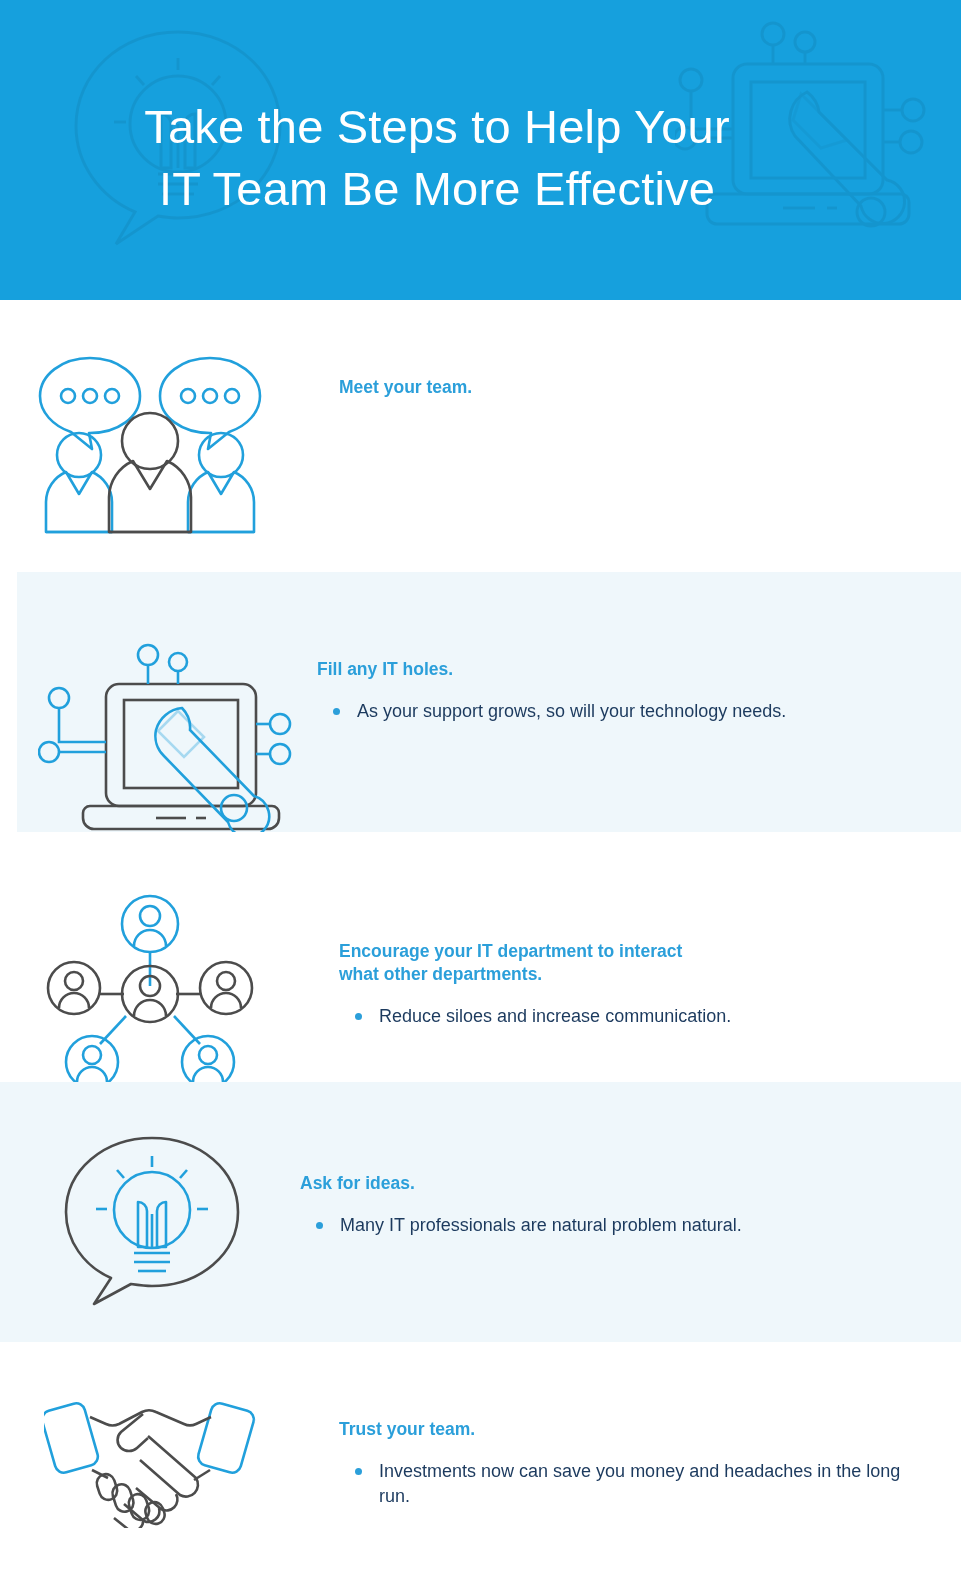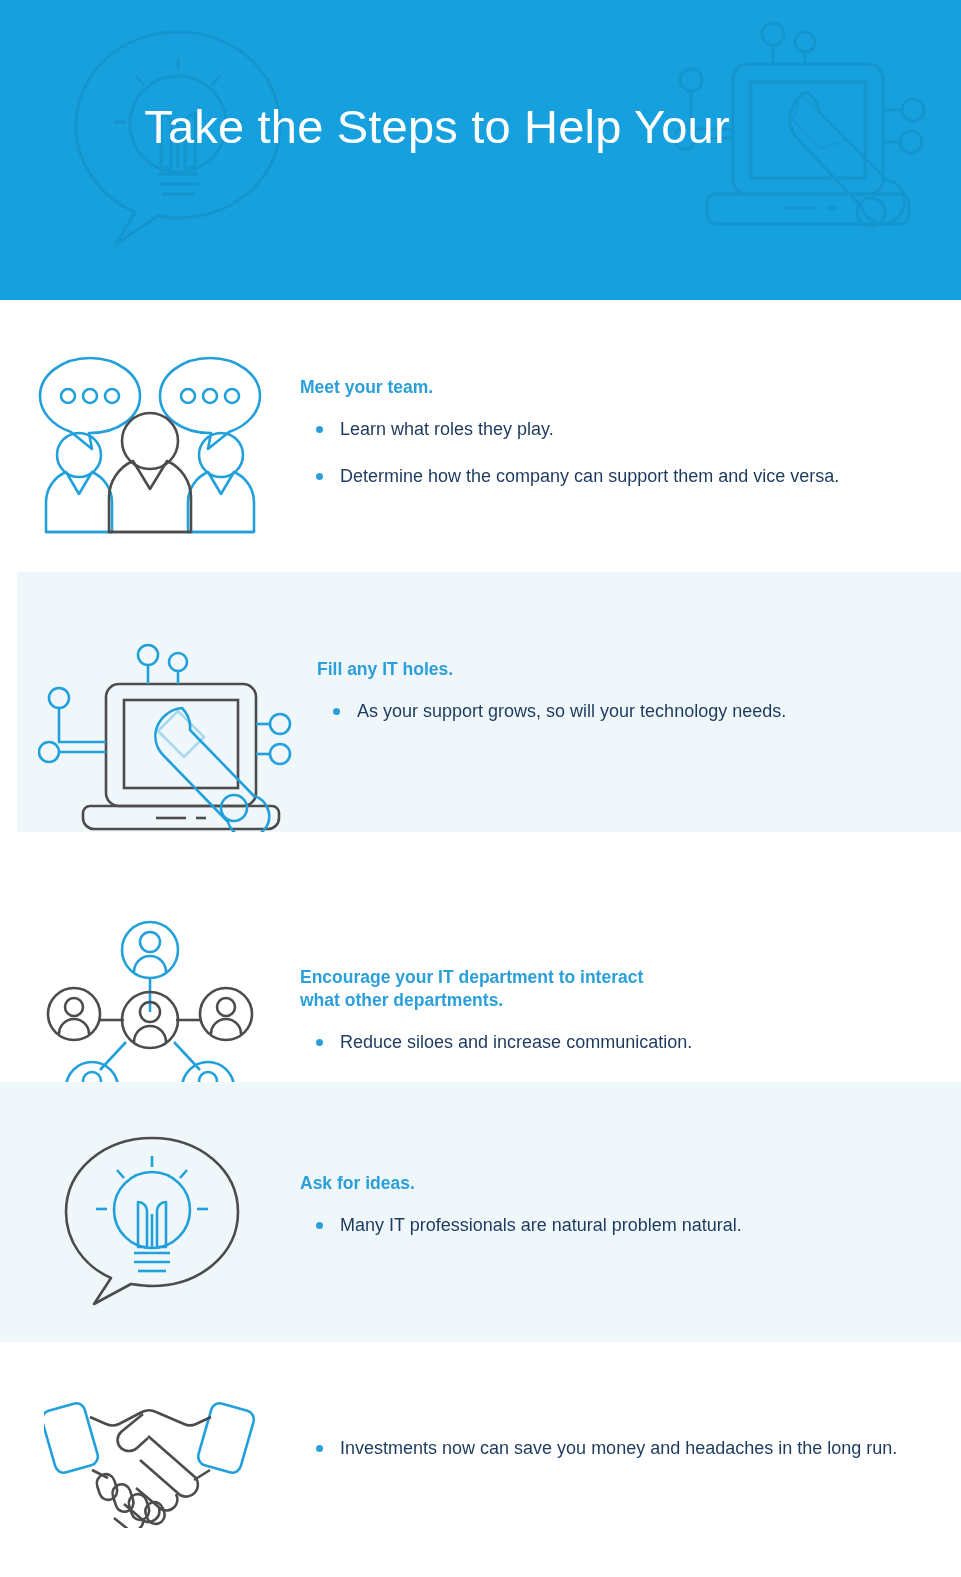--- a/index.html
+++ b/index.html
@@ -39,21 +39,21 @@
   }
   .header-title .line { display:block; }
 
   
   .section {
     position:relative;
     width:961px;
     display:flex;
     align-items:flex-start;
   }
-  .section.bg-white { background:#ffffff; }
+  .section.bg-white { background:#ffffff;gap:39px; }
   .section.bg-tint  { background:#EFF7FB; }
 
   .sec-icon {
     flex:0 0 300px;
     display:flex;
     align-items:center;
     justify-content:center;
   }
   .sec-body {
     flex:1 1 auto;
@@ -82,21 +82,21 @@
     position:absolute;
     left:16px; top:9px;
     width:7px; height:7px;
     border-radius:50%;
     background:#2B9FDA;
   }
 
   
   #section-1 { height:272px; padding-top:52px; }
   #section-2 { height:260px; padding-top:70px;margin-left:17px; }
-  #section-3 { height:250px; padding-top:88px; }
+  #section-3 { height:250px; padding-top:62px; }
   #section-4 { height:260px; padding-top:52px; }
   #section-5 { height:239px; padding-top:48px; }
 
   #section-1 .sec-body { padding-top:24px; }
   #section-2 .sec-body { padding-top:16px; }
   #section-3 .sec-body { padding-top:46px; }
   #section-4 .sec-body { padding-top:38px; }
   #section-5 .sec-body { padding-top:28px; }
 </style>
 </head>
@@ -140,20 +140,21 @@
         <line x1="227" y1="92" x2="208" y2="92"></line>
       <circle cx="236" cy="124" r="11"></circle>
         <line x1="225" y1="124" x2="208" y2="124"></line>
       <path d="M132 74 a30 30 0 0 0 -12 44 l66 70 a22 22 0 1 0 26 -26 l-68 -68 a30 30 0 0 0 -12 -20 z"></path>
       <path d="M126 76 l-8 26 28 28 26 -8 z" opacity="0.5"></path>
       <circle cx="196" cy="194" r="14"></circle>
     </svg>
 
     <div class="header-title">
       <span class="line">Take the Steps to Help Your</span>
+      <span class="line">IT Team Be More Effective</span>
     </div>
   </div>
 
   <div class="section bg-white" id="section-1">
     <div class="sec-icon">
       <svg width="236" height="185" viewBox="0 0 236 185" fill="none" stroke-width="2.6" stroke-linejoin="round">
         <g stroke="#21A0DC">
           <path d="M58 6 C30 6 8 23 8 44 C8 60 21 74 39 80 L60 97 L57 81 C58 81 58 81 58 81 C86 81 108 65 108 44 C108 23 86 6 58 6 Z"></path>
           <circle cx="36" cy="44" r="7"></circle>
             <circle cx="58" cy="44" r="7"></circle>
@@ -177,24 +178,20 @@
         </g>
         <g stroke="#4C4C4C">
           <circle cx="118" cy="89" r="28"></circle>
           <path d="M77 180 v-35 a40 40 0 0 1 24 -36 l17 28 l17 -28 a40 40 0 0 1 24 36 v35 z"></path>
           <line x1="77" y1="180" x2="159" y2="180"></line>
         </g>
       </svg>
     </div>
     <div class="sec-body">
       <div class="sec-heading">Meet your team.</div>
-      <ul class="bullets">
-        <li>Learn what roles they play.</li>
-        <li>Determine how the company can support them and vice versa.</li>
-      </ul>
     </div>
   </div>
 
   <div class="section bg-tint" id="section-2">
     <div class="sec-icon">
       <svg width="258" height="190" viewBox="0 0 258 190" fill="none" stroke-width="2.6">
         <g stroke="#4C4C4C">
           <rect x="68" y="42" width="150" height="122" rx="13"></rect>
           <rect x="86" y="58" width="114" height="88"></rect>
           <path d="M52 164 h182 a7 7 0 0 1 7 7 v5 a11 11 0 0 1 -11 11 H56 a11 11 0 0 1 -11 -11 v-5 a7 7 0 0 1 7 -7 z"></path>
@@ -328,19 +325,20 @@
           <path d="M48 80 L64 88"></path>
           <path d="M166 80 L150 90"></path>
           <rect x="54" y="84" width="18" height="26" rx="9" transform="rotate(-18 63 97)"></rect>
           <rect x="70" y="94" width="18" height="28" rx="9" transform="rotate(-18 79 108)"></rect>
           <rect x="86" y="104" width="18" height="26" rx="9" transform="rotate(-18 95 117)"></rect>
           <rect x="102" y="112" width="18" height="22" rx="9" transform="rotate(-18 111 123)"></rect>
         </g>
       </svg>
     </div>
     <div class="sec-body">
+      <div class="sec-heading">Trust your team.</div>
       <ul class="bullets">
         <li>Investments now can save you money and headaches in the long run.</li>
       </ul>
     </div>
   </div>
 
 </div>
 
 </body></html>

